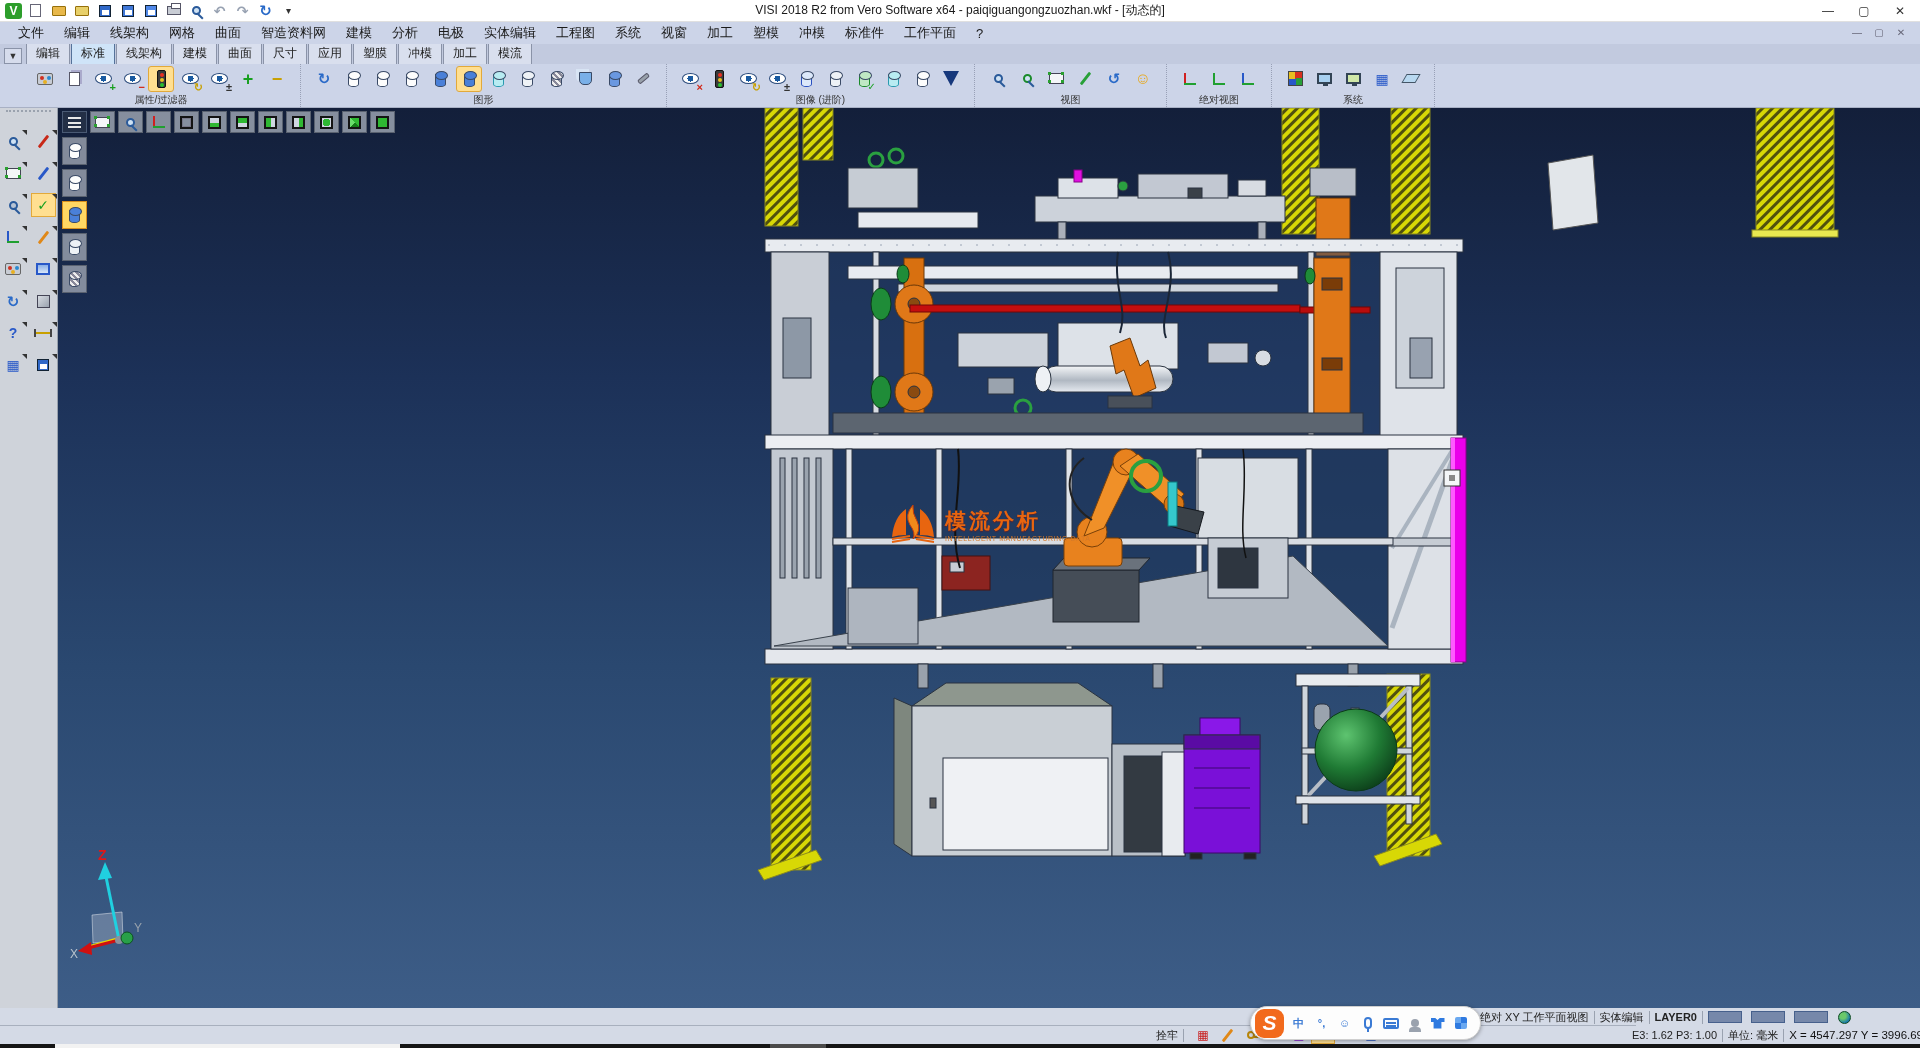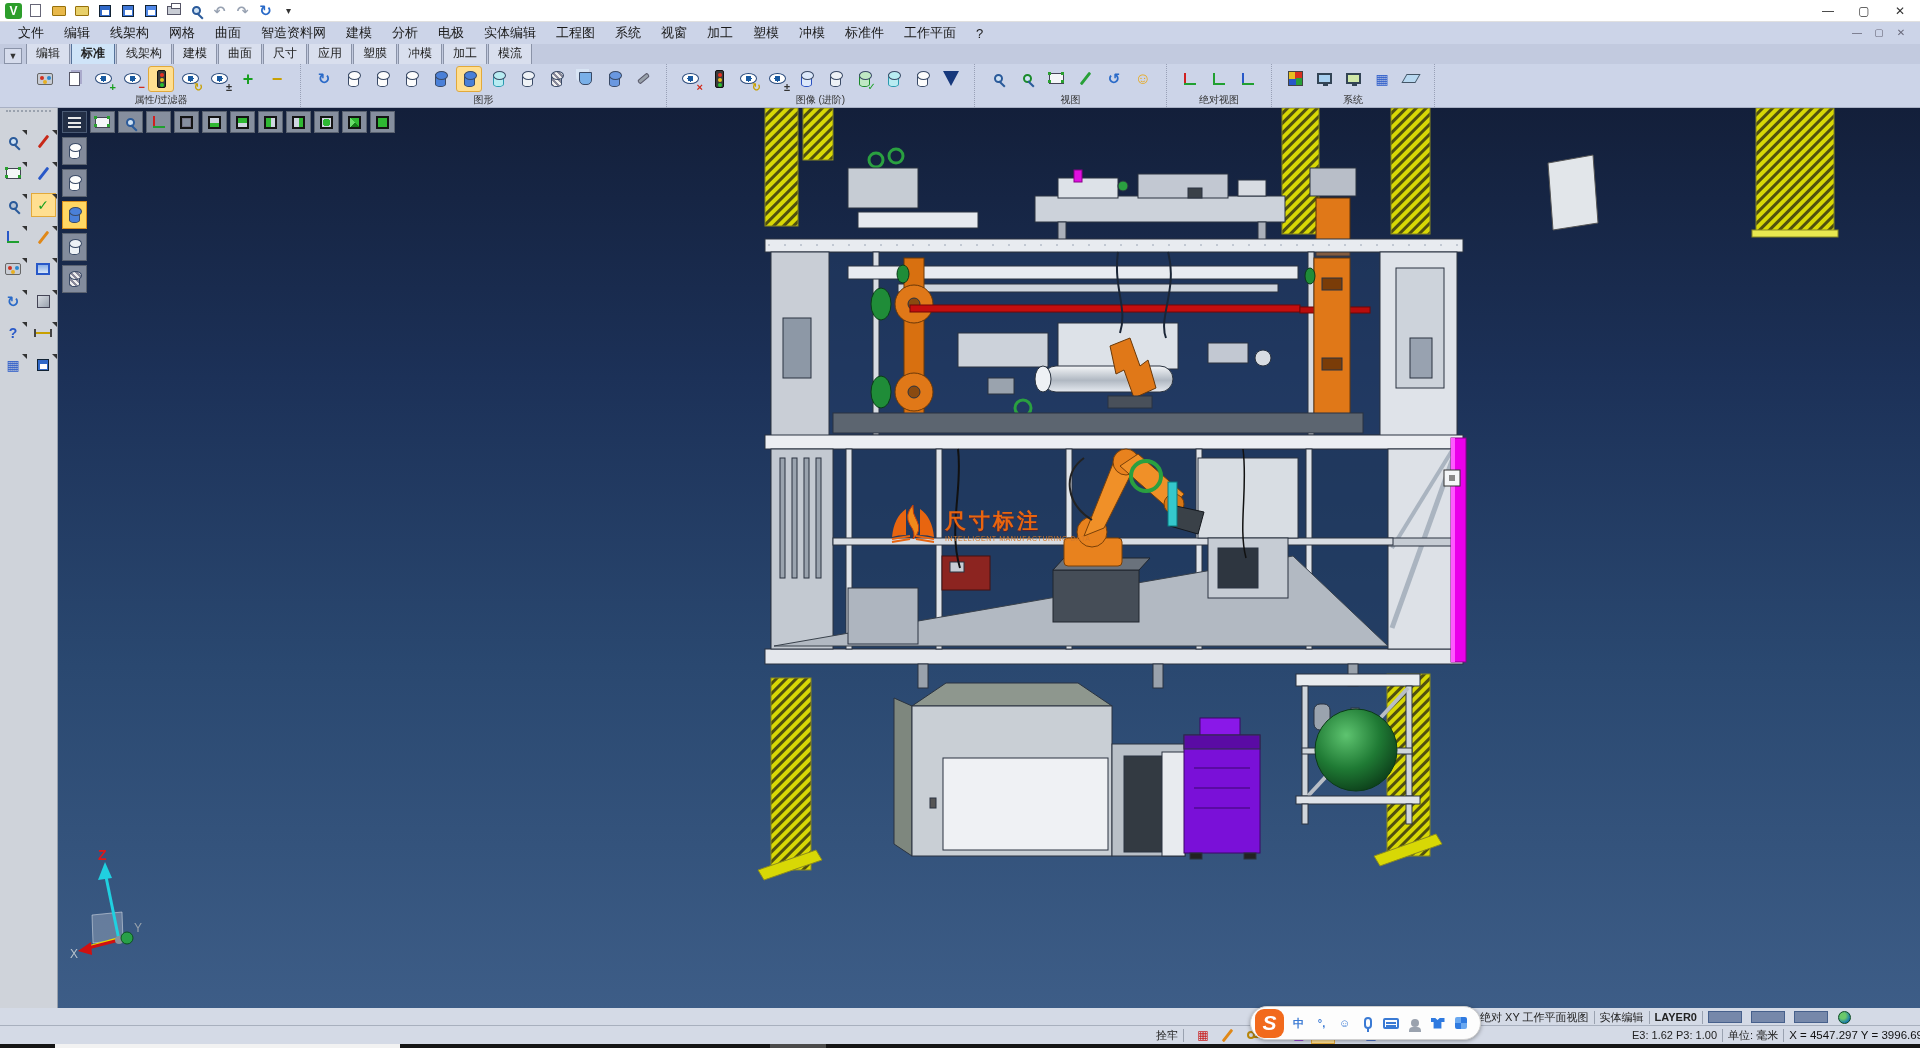--- a/index.html
+++ b/index.html
@@ -15,21 +15,21 @@
 .wbtn{width:36px;height:20px;display:flex;align-items:center;justify-content:center;font-size:12px;color:#333}
 
 .menubar{position:absolute;top:22px;left:0;width:1920px;height:22px;background:#ccd4e8;display:flex;align-items:center;padding-left:8px;font-size:13px;z-index:39}
 .mitem{padding:2px 10px;white-space:nowrap}
 .mdictl{margin-left:auto;display:flex;margin-right:4px}
 .mdbtn{width:22px;height:16px;display:flex;align-items:center;justify-content:center;font-size:10px;color:#667}
 
 .tabrow{position:absolute;top:44px;left:0;width:1920px;height:20px;background:#c2cadf;display:flex;align-items:flex-end;padding-left:4px;z-index:38}
 .tdrop{width:18px;height:16px;background:#d6dcec;border:1px solid #8a93a8;display:flex;align-items:center;justify-content:center;font-size:9px;color:#333;margin-right:4px;margin-bottom:0}
 .tab{font-size:12px;padding:1px 9px 2px;background:#d9dfee;border:1px solid #8a93a8;border-bottom:none;margin-right:1px;color:#222;white-space:nowrap}
-.tab.active{background:#cfe4f8;font-weight:bold;border-color:#55729a}
+.tab.active{background:#cfe4f8;font-weight:normal;border-color:#55729a}
 
 .ribbon{position:absolute;top:64px;left:0;width:1920px;height:44px;background:#ccd4e8;display:flex;padding-left:22px;border-bottom:1px solid #a8b0c4;z-index:37}
 .rgroup{display:flex;flex-direction:column;padding:2px 11px 0;border-right:1px dotted #98a0b6}
 .ricons{display:flex;gap:5px;align-items:center;height:27px}
 .rlabel{font-size:10px;color:#333;text-align:center;margin-top:2px;white-space:nowrap}
 .ico{width:24px;height:24px;display:flex;align-items:center;justify-content:center;position:relative;border-radius:2px}
 .sel{background:#ffdf91;outline:1px solid #e2a93a}
 .glyph{font-weight:bold;line-height:1;font-size:11px}
 .glyph:empty{display:none}
 
@@ -113,21 +113,21 @@
 .cb-f .shape{background:radial-gradient(#2fb832 58%,#cfd6e0 60%)}
 .cb-i .shape{background:conic-gradient(from 45deg,#2fb832 0 25%,#157a18 0 50%,#6ade6c 0 75%,#2fb832 0)}
 .cb-a .shape{background:#2fb832}
 
 .watermark{position:absolute;left:832px;top:395px;display:flex;align-items:center;gap:9px;z-index:4}
 .wm-text{display:flex;flex-direction:column}
 .wm-title{font-size:21px;font-weight:bold;color:#e8650f;letter-spacing:3px;white-space:nowrap;text-shadow:0 1px 1px rgba(120,20,20,.6)}
 .wm-sub{font-size:7px;color:#d4792a;letter-spacing:.6px;white-space:nowrap}
 
 .statusbar{position:absolute;left:0;top:1008px;width:1920px;height:36px;background:#d4dae6;z-index:35;font-size:11px;color:#222}
-.srow1{position:absolute;left:0;top:0;width:1920px;height:18px;border-bottom:1px solid #a8b0be}
+.srow1{position:absolute;left:0;top:0;width:1636px;height:18px;border-bottom:1px solid #a8b0be}
 .srow2{position:absolute;left:0;top:18px;width:1920px;height:18px}
 .sabs{position:absolute;display:flex;align-items:center;height:18px;white-space:nowrap}
 .ssep{width:1px;height:13px;background:#9aa2b0;margin:0 5px}
 .swatch{width:34px;height:12px;background:#7688aa;border:1px solid #46608c;margin-right:9px}
 .glb .shape{width:13px;height:13px;border-radius:50%;background:radial-gradient(circle at 35% 35%,#6ac86a 30%,#1878b0 72%);border:1px solid #0a4a20}
 .whitebox{width:20px;height:12px;background:#fff;border:1px solid #aab}
 .grip{width:20px;border-top:2px dotted #9aa2ae;height:0;margin-left:6px}
 .coords{font-size:11.5px;color:#111}
 .toolstrip{display:flex;align-items:center;gap:2px}
 .tico{width:22px;height:16px;display:flex;align-items:center;justify-content:center;position:relative}
@@ -185,20 +185,21 @@
       <div class="qbtn q-arr">
         <b class="glyph">↷</b>
       </div>
       <div class="qbtn arr">
         <b class="glyph">↻</b>
       </div>
       <div class="qbtn q-more">
         <b class="glyph">▾</b>
       </div>
     </div>
+  <div class="apptitle">VISI 2018 R2 from Vero Software x64 - paiqiguangongzuozhan.wkf - [动态的]</div>
   <div class="wctl">
     <div class="wbtn">—</div>
     <div class="wbtn">▢</div>
     <div class="wbtn">✕</div>
   </div>
 </div>
 
 <div class="menubar">
 
 <span class="mitem">文件</span>
@@ -732,21 +733,21 @@
     </div>
 
   <div class="watermark">
     <svg width="46" height="42" viewBox="0 0 46 42">
       <path d="M2,34 Q4,14 16,6 L16,32 Q8,32 2,34 Z" fill="#e8650f"></path>
       <path d="M44,34 Q42,14 30,6 L30,32 Q38,32 44,34 Z" fill="#e8650f"></path>
       <path d="M23,2 Q14,12 20,22 Q26,30 23,36 Q32,28 27,18 Q22,10 23,2 Z" fill="#f08a1a" stroke="#c43c0a"></path>
       <path d="M2,36 L20,33 M2,39 L20,36 M44,36 L26,33 M44,39 L26,36" stroke="#e8650f" stroke-width="2" fill="none"></path>
     </svg>
     <div class="wm-text">
-      <span class="wm-title">尺寸标注</span>
+      <span class="wm-title">模流分析</span>
       <span class="wm-sub">INTELLIGENT MANUFACTURING DATA</span>
     </div>
   </div>
 </div>
 
 <div class="statusbar">
   <div class="srow1">
     <div class="sabs" style="left:1333px;top:3px">
         <span class="whitebox"></span>
         <span class="grip"></span>

